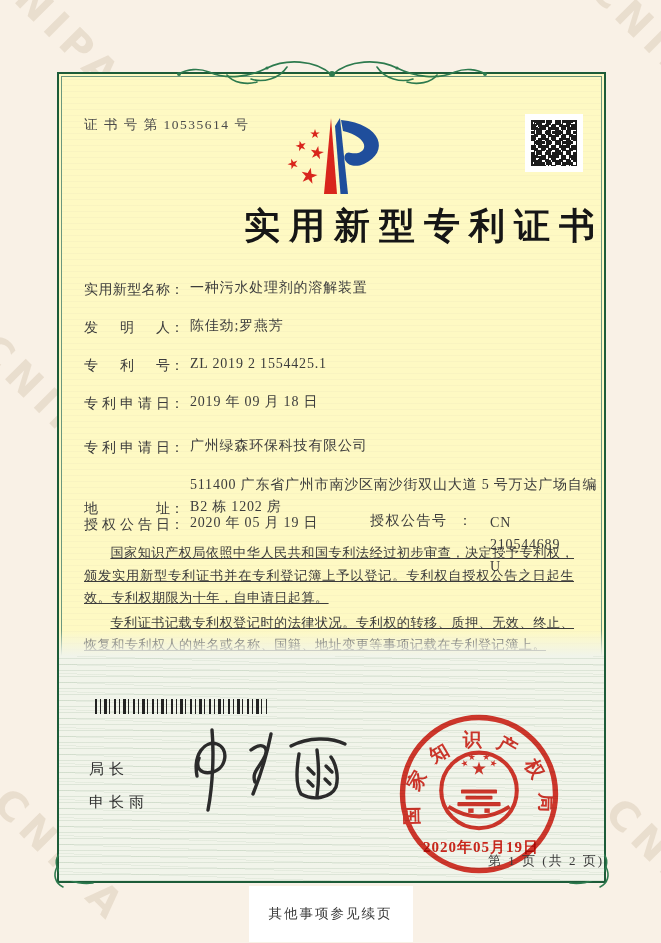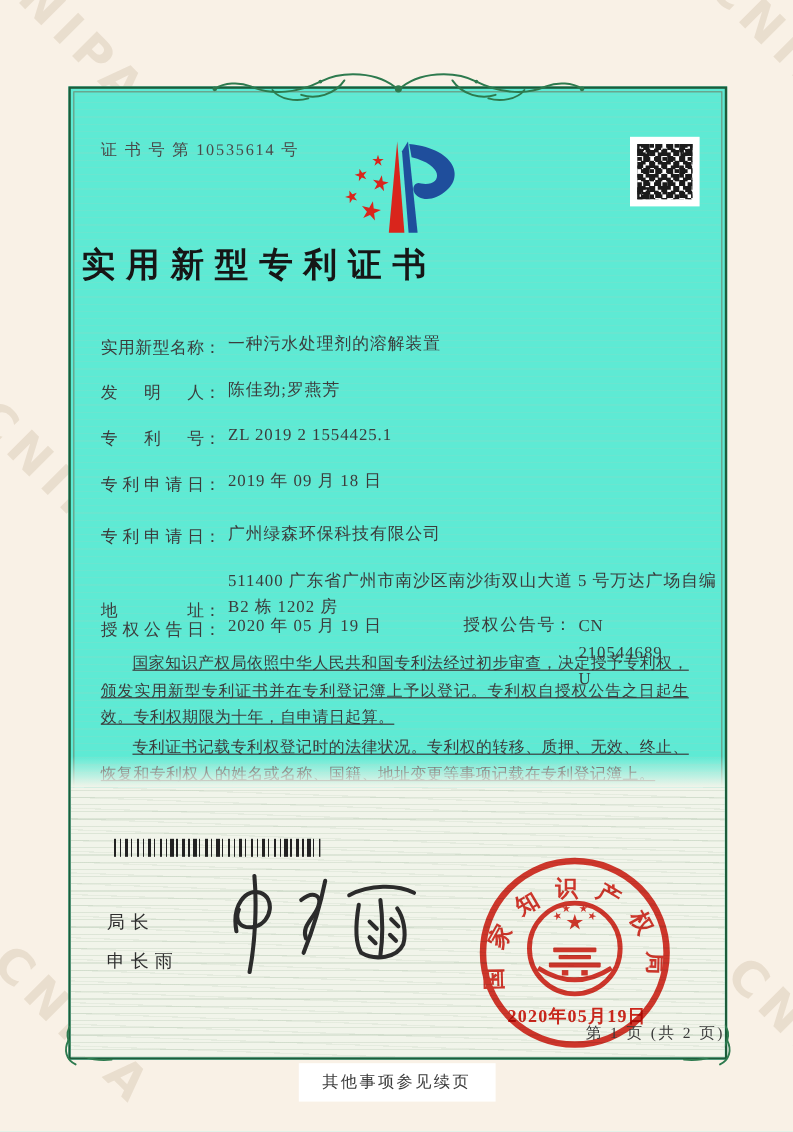--- a/index.html
+++ b/index.html
@@ -15,21 +15,21 @@
     font-size:40px;letter-spacing:7px;color:rgba(193,174,143,0.28);
     transform:rotate(45deg);pointer-events:none;white-space:nowrap;
   }
   .wm1{left:-28px;top:2px;}  .wm2{left:572px;top:18px;}
   .wm3{left:378px;top:268px;}.wm4{left:-38px;top:378px;}
   .wm5{left:150px;top:560px;font-size:36px;}
   .wm6{left:-24px;top:832px;}.wm7{left:588px;top:842px;}
   
   .frame{
     position:absolute;left:57px;top:72px;width:545px;height:807px;
-    border:2px solid #1d5c39;background:#5eead4;
+    border:2px solid #1d5c39;background:#fef9c3;
   }
   .frame-inner{
     position:absolute;inset:2px;border:1px solid #6b977e;
     background:
       repeating-linear-gradient(0deg, rgba(205,195,172,0.10) 0 1px, transparent 1px 6px);
   }
   
   .flourish-top{position:absolute;left:50%;top:-19px;transform:translateX(-50%);}
   .corner-fl{position:absolute;bottom:-8px;}
   .corner-fl.left{left:-10px;}
@@ -43,31 +43,31 @@
     width:46px;height:46px;position:relative;background:#fff;
     background-image:
       repeating-conic-gradient(#1b1b1b 0 25%, transparent 0 50%),
       repeating-conic-gradient(#1b1b1b 0 25%, #ffffff 0 50%);
     background-size:7px 7px, 10px 10px;
   }
   .finder{position:absolute;width:10px;height:10px;border:2px solid #1b1b1b;background:#1b1b1b;
           background-clip:content-box;padding:2px;box-sizing:border-box;}
   .finder.tl{left:0;top:0;} .finder.tr{right:0;top:0;} .finder.bl{left:0;bottom:0;}
   .title{
-    position:absolute;left:0;right:0;top:128px;text-align:left;
-    font-size:28px;font-weight:700;letter-spacing:9px;color:#161616;text-indent:9px;
+    position:absolute;left:0;right:0;top:128px;text-align:right;
+    font-size:36px;font-weight:700;letter-spacing:9px;color:#161616;text-indent:9px;
   }
   
   .row{position:absolute;left:25px;font-size:14px;color:#3c3c3c;display:flex;align-items:flex-end;}
   .flabel{display:inline-block;width:86px;text-align:justify;text-align-last:justify;flex:none;}
   .fcolon{flex:none;margin-right:6px;}
   .fvalue{display:inline-block;max-width:408px;letter-spacing:0.8px;line-height:22px;white-space:pre-wrap;}
   .r0{top:203px;} .r1{top:241px;} .r2{top:279px;} .r3{top:317px;}
   .r4{top:361px;} .r5{top:400px;} .r6{top:438px;}
-  .pair2{position:absolute;left:302px;top:0;display:flex;}
+  .pair2{position:absolute;left:286px;top:0;display:flex;gap:12px;}
   .pair2 .flabel{width:76px;}
   
   .paras{position:absolute;left:25px;top:468px;width:500px;font-size:13.2px;
          line-height:22.5px;color:#3c3c3c;letter-spacing:0.4px;}
   .paras p{margin:0 10px 2px 0;text-indent:2em;text-align:justify;text-decoration:underline;}
   
   .wavy{
     position:absolute;left:0;right:0;top:582px;bottom:0;
     background-color:#f1f4ea;
     background-image:
@@ -87,21 +87,21 @@
   
   .seal{position:absolute;left:330px;top:630px;mix-blend-mode:multiply;opacity:0.93;}
   .seal-date{
     position:absolute;left:333px;top:764px;width:178px;text-align:center;
     color:#d7281e;font-size:15px;font-weight:600;letter-spacing:1px;mix-blend-mode:multiply;
   }
   .page-info{position:absolute;left:0;right:0;top:778px;text-align:right;font-size:13px;
              color:#3a3a3a;letter-spacing:2px;padding-left:32px;}
   
   .cont-note{position:absolute;left:0;right:0;top:886px;text-align:center;}
-  .cont-note span{display:inline-block;background:#ffffff;padding:7px 20px;font-size:13.5px;
+  .cont-note span{display:inline-block;background:#ffffff;padding:19px 20px;font-size:13.5px;
                   letter-spacing:2px;color:#3a3a3a;}
   svg{display:block;}
 </style>
 </head>
 <body>
 
 <div class="wm wm1">CNIPA</div>
 <div class="wm wm2">CNIPA</div>
 <div class="wm wm3">CNIPA</div>
 <div class="wm wm4">CNIPA</div>

